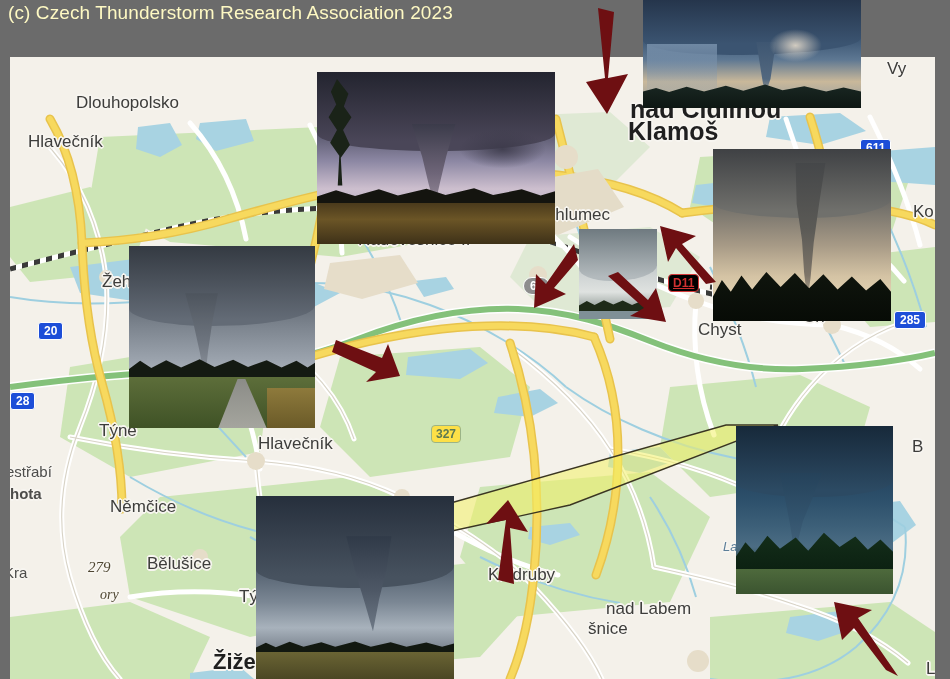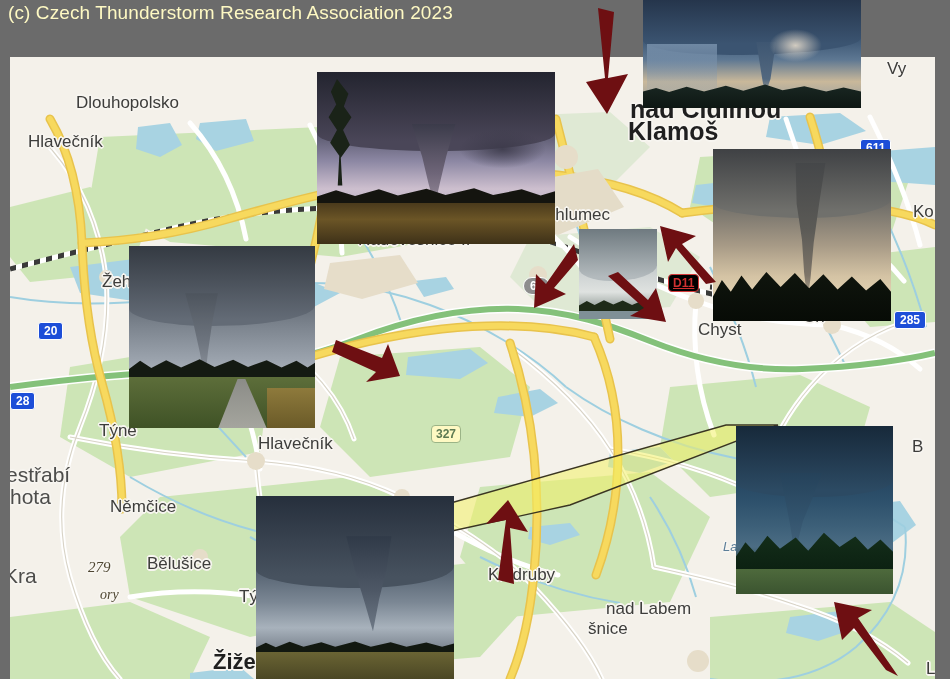--- a/index.html
+++ b/index.html
@@ -32,40 +32,40 @@
     font-family:"Liberation Sans", sans-serif;
     white-space:nowrap;
     text-shadow:
       1.6px 0 0 #f7f5f0, -1.6px 0 0 #f7f5f0,
       0 1.6px 0 #f7f5f0, 0 -1.6px 0 #f7f5f0,
       1.2px 1.2px 0 #f7f5f0, -1.2px 1.2px 0 #f7f5f0,
       1.2px -1.2px 0 #f7f5f0, -1.2px -1.2px 0 #f7f5f0;
     z-index:14;pointer-events:none;
   }
   .lbl.town{font-size:17px;color:#3d3d3b;}
-  .lbl.town-sm{font-size:21px;color:#4d4d4b;}
+  .lbl.town-sm{font-size:15px;color:#4d4d4b;}
   .lbl.city{font-size:25px;font-weight:bold;color:#1f1f1f;line-height:1.02;}
   .lbl.city2{font-size:22px;font-weight:bold;color:#1f1f1f;line-height:1.02;}
   .lbl.hill{font-size:15px;font-style:italic;font-family:"Liberation Serif",serif;color:#4e4632;}
   .lbl.hillnum{font-size:14px;font-style:italic;font-family:"Liberation Serif",serif;color:#4e4632;}
   .lbl.river{font-size:13px;font-style:italic;color:#5d7f99;}
 
   
   .shield{position:absolute;z-index:16;pointer-events:none;
     font-size:12px;font-weight:bold;text-align:center;line-height:1;}
   .shield.motorway{
     background:#000000;border:1.6px solid #d33a3a;border-radius:4px;
     color:#cf3030;padding:2px 4px;text-decoration:underline;
   }
   .shield.blue{
     background:#1d4ed8;border:1.6px solid #fff;border-radius:3px;
     color:#fff;padding:2px 5px;
   }
   .shield.green{
-    background:#fef9c3;border:1.5px solid #9bb487;border-radius:4px;
+    background:#fde047;border:1.5px solid #9bb487;border-radius:4px;
     color:#5d7a52;padding:2px 4px;
   }
   .shield.grey{
     background:#8d8d8d;border:1.4px solid #fff;border-radius:9px;
     color:#fff;padding:2px 6px;
   }
 
   
   .photo{position:absolute;z-index:30;overflow:hidden;background:#2b2f38;}
   .photo .sky{position:absolute;left:0;top:0;right:0;bottom:0;}
@@ -238,21 +238,21 @@
 
     <svg id="track" width="925" height="622">
       <polygon points="292,500 430,449 716,368 768,368 560,448 378,488" fill="#f2f066" fill-opacity="0.55" stroke="#3a3522" stroke-width="1.4"></polygon>
     </svg>
 
     <div class="lbl town" style="left:66px;top:36px;">Dlouhopolsko</div>
     <div class="lbl town" style="left:18px;top:75px;">Hlavečník</div>
     <div class="lbl town" style="left:92px;top:215px;">Žehu</div>
     <div class="lbl town" style="left:89px;top:364px;">Týne</div>
     <div class="lbl town-sm" style="left:-4px;top:406px;">estřabí</div>
-    <div class="lbl town-sm" style="left:0px;top:428px;">hota</div>
+    <div class="lbl town-sm" style="left:0px;top:428px;font-weight:bold;">hota</div>
     <div class="lbl town" style="left:100px;top:440px;">Němčice</div>
     <div class="lbl hill" style="left:78px;top:502px;">279</div>
     <div class="lbl hillnum" style="left:90px;top:530px;">ory</div>
     <div class="lbl town" style="left:137px;top:497px;">Bělušice</div>
     <div class="lbl town-sm" style="left:-6px;top:507px;">Kra</div>
     <div class="lbl town" style="left:229px;top:530px;">Týne</div>
     <div class="lbl city2" style="left:203px;top:594px;">Žiželice</div>
     <div class="lbl town" style="left:348px;top:173px;">Radovesnice II</div>
     <div class="lbl town" style="left:248px;top:377px;">Hlavečník</div>
     <div class="lbl town" style="left:478px;top:508px;">Kladruby</div>

